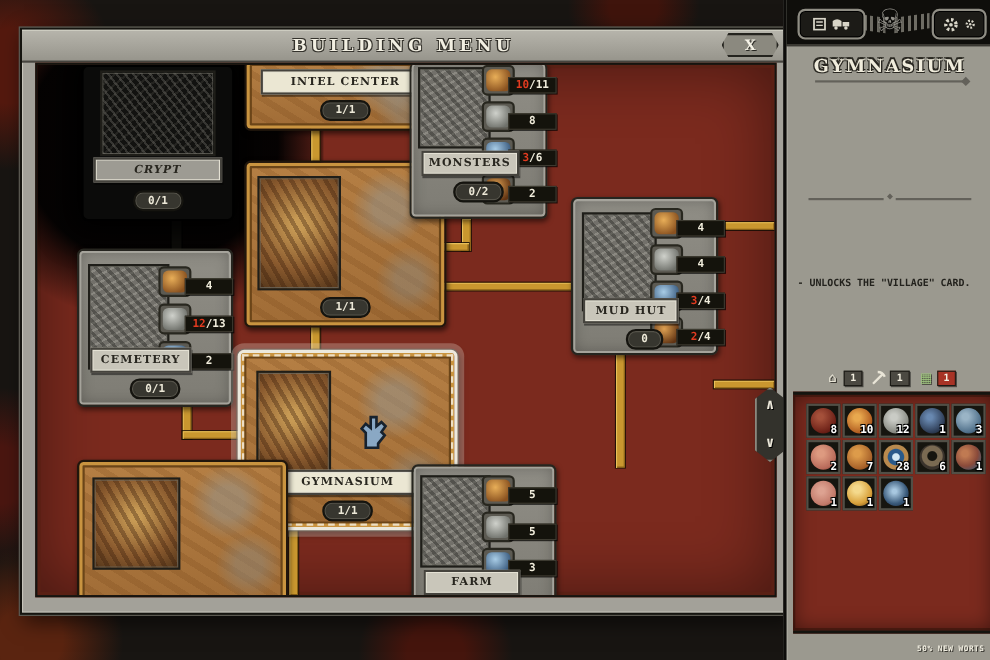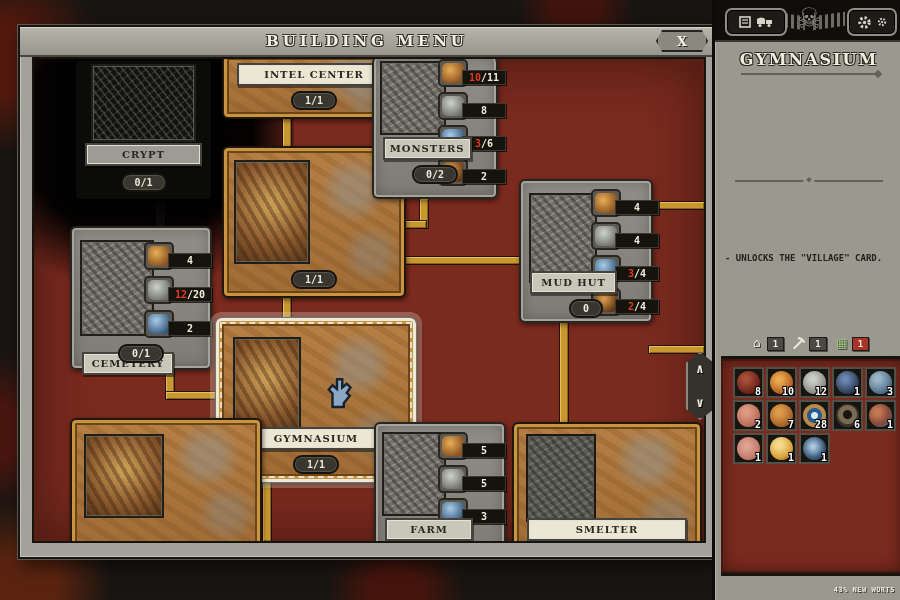--- a/index.html
+++ b/index.html
@@ -76,25 +76,25 @@
   .ci-stone::after{background:radial-gradient(circle at 40% 35%, #cfd1cb, #6e706a 78%);}
   .ci-orb::after{background:radial-gradient(circle at 38% 32%, #a8cce6, #35567a 78%);}
   .ci-copper::after{background:radial-gradient(circle at 40% 35%, #dda052, #613413 78%);}
   .chip{position:absolute;left:24px;top:11px;min-width:34px;background:#14130c;border:1px solid #3c3a30;
     color:#f1eddc;font:bold 10px "DejaVu Sans Mono",monospace;text-align:center;padding:1px 4px;
     box-shadow:1px 1px 0 rgba(0,0,0,.7);}
   .red{color:#e23b20;}
   
   #cd-crypt{left:40px;top:0;width:135px;height:138px;}
   #cd-crypt .art{left:15px;top:3px;width:101px;height:74px;}
-  #cd-crypt .plate{top:82px;} #cd-crypt .pill{top:112px;}
+  #cd-crypt .plate{top:82px;font-style:italic;} #cd-crypt .pill{top:112px;}
   #cd-cemetery{left:36px;top:167px;width:138px;height:140px;}
   #cd-cemetery .art{left:8px;top:12px;width:70px;height:92px;}
   #cd-cemetery .costs{left:72px;top:14px;}
-  #cd-cemetery .plate{top:88px;right:26%;margin-top:36px;} #cd-cemetery .pill{top:116px;}
+  #cd-cemetery .plate{top:88px;right:26%;} #cd-cemetery .pill{top:116px;}
   #cd-intel{left:188px;top:-4px;width:132px;height:62px;border-top:none;}
   #cd-intel .plate{top:8px;} #cd-intel .pill{top:36px;}
   #cd-supply{left:188px;top:87px;width:132px;height:148px;}
   #cd-supply .art{left:10px;top:12px;width:72px;height:100px;}
   #cd-supply .plate{top:94px;} #cd-supply .pill{top:122px;}
   #cd-warehouse{left:338px;top:-2px;width:122px;height:140px;border-top:none;}
   #cd-warehouse .art{left:6px;top:4px;width:62px;height:70px;}
   #cd-warehouse .costs{left:64px;top:2px;gap:7px;}
   #cd-warehouse .plate{top:80px;right:20%;} #cd-warehouse .pill{top:108px;}
   #cd-mudhut{left:485px;top:120px;width:130px;height:140px;}
@@ -213,21 +213,21 @@
 
       <div class="card gray" id="cd-cemetery">
         <div class="art sketch"></div>
         <div class="costs">
           <div class="cost">
             <span class="ctile ci-wood"></span>
             <span class="chip"><span class="red"></span><span>4</span></span>
           </div>
           <div class="cost">
             <span class="ctile ci-stone"></span>
-            <span class="chip"><span class="red">12</span><span>/20</span></span>
+            <span class="chip"><span class="red">12</span><span>/13</span></span>
           </div>
           <div class="cost">
             <span class="ctile ci-orb"></span>
             <span class="chip"><span class="red"></span><span>2</span></span>
           </div>
         </div>
         <div class="plate">CEMETERY</div>
         <div class="pill">0/1</div>
       </div>
 
@@ -317,24 +317,20 @@
             <span class="ctile ci-orb"></span>
             <span class="chip"><span class="red"></span><span>3</span></span>
           </div>
           <div class="cost">
             <span class="ctile ci-copper"></span>
           </div>
         </div>
         <div class="plate">FARM</div>
       </div>
 
-      <div class="card tan" id="cd-smelter">
-        <div class="art sketch" style="filter:brightness(.8);"></div>
-        <div class="plate">SMELTER</div>
-      </div>
     </div>
 
     <div id="scroll">
       <span class="scr">∧</span>
       <span class="scr">∨</span>
     </div>
   </div>
 
   <div id="sidebar">
     <div id="sb-top">
@@ -440,15 +436,15 @@
             <span class="ric ri-gold"></span>
             <span class="rc">1</span>
           </div>
         <div class="res">
             <span class="ric ri-spiral"></span>
             <span class="rc">1</span>
           </div>
       </div>
     </div>
 
-    <div id="footer-note">43% NEW WORTS</div>
+    <div id="footer-note">50% NEW WORTS</div>
   </div>
 </div>
 
 </body></html>

